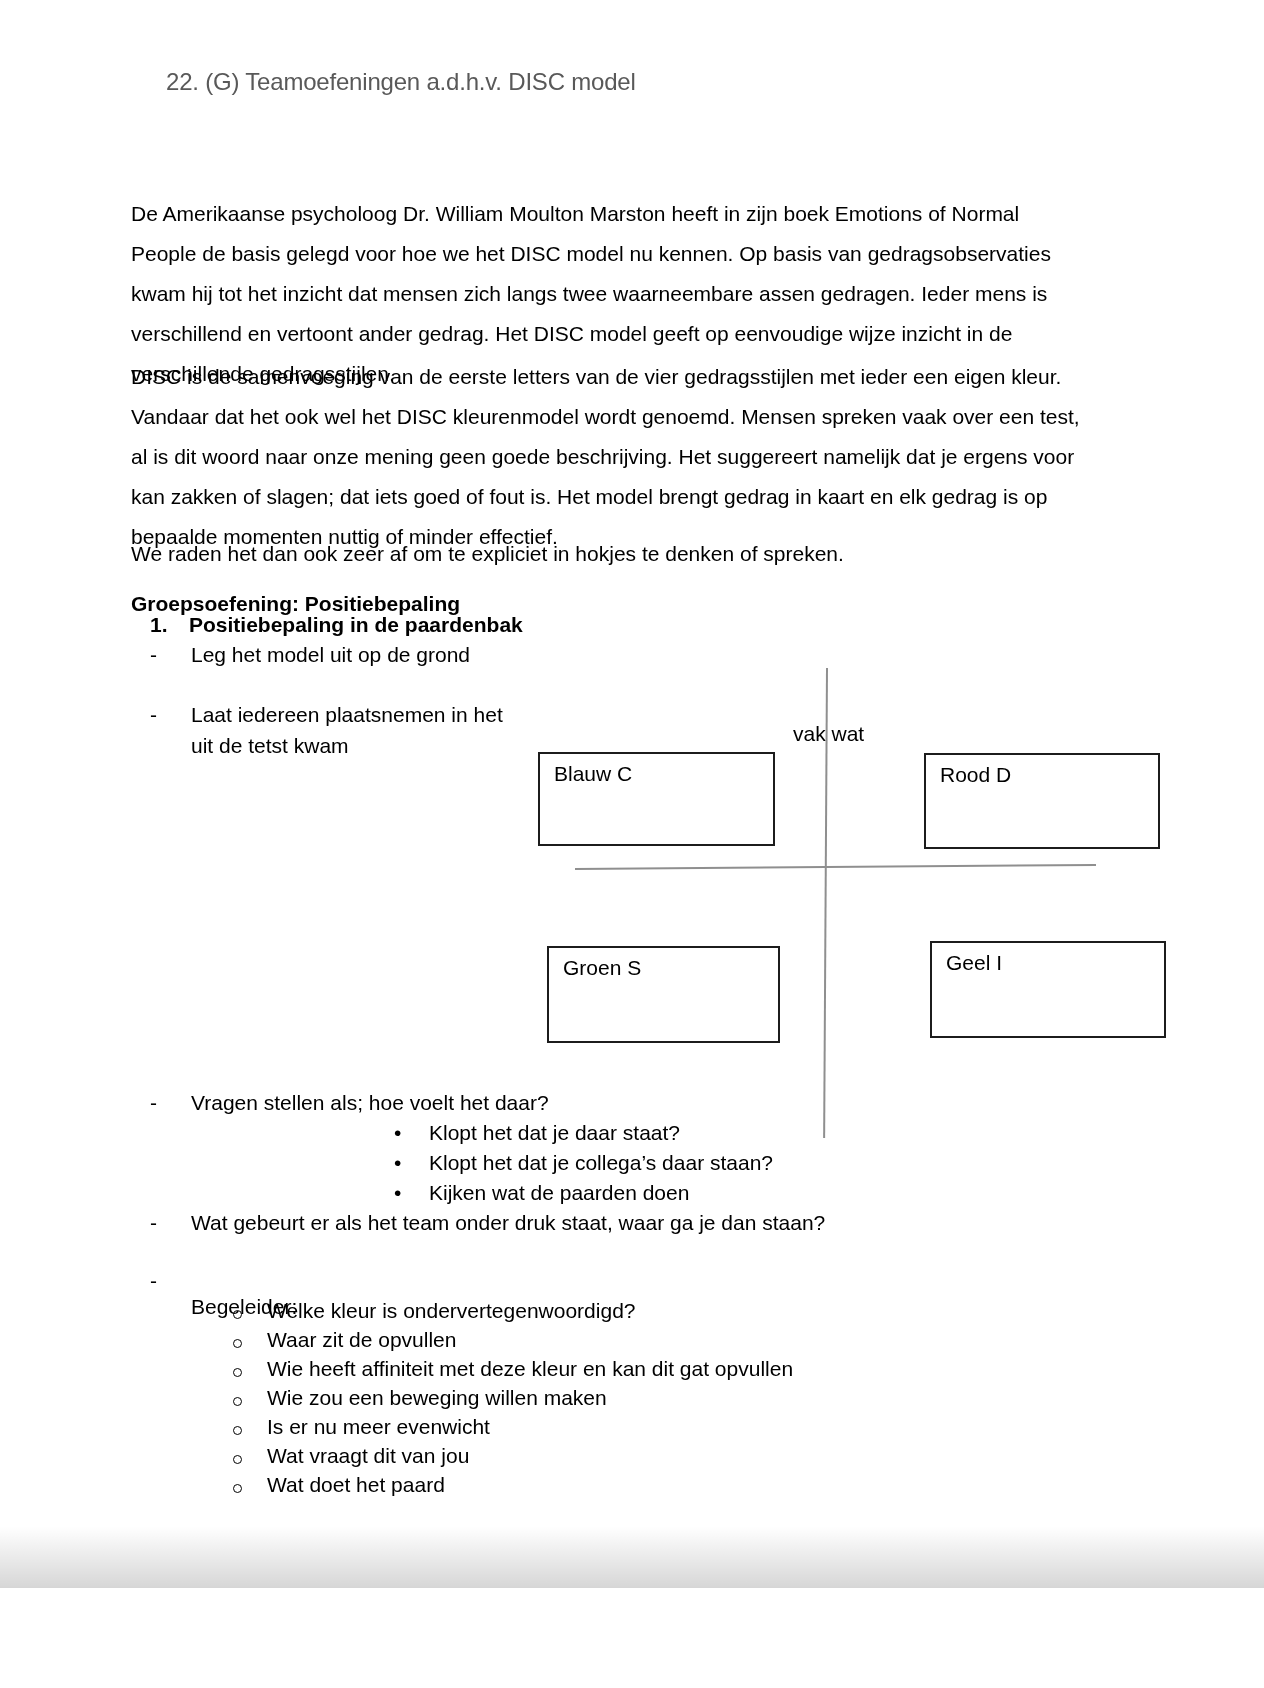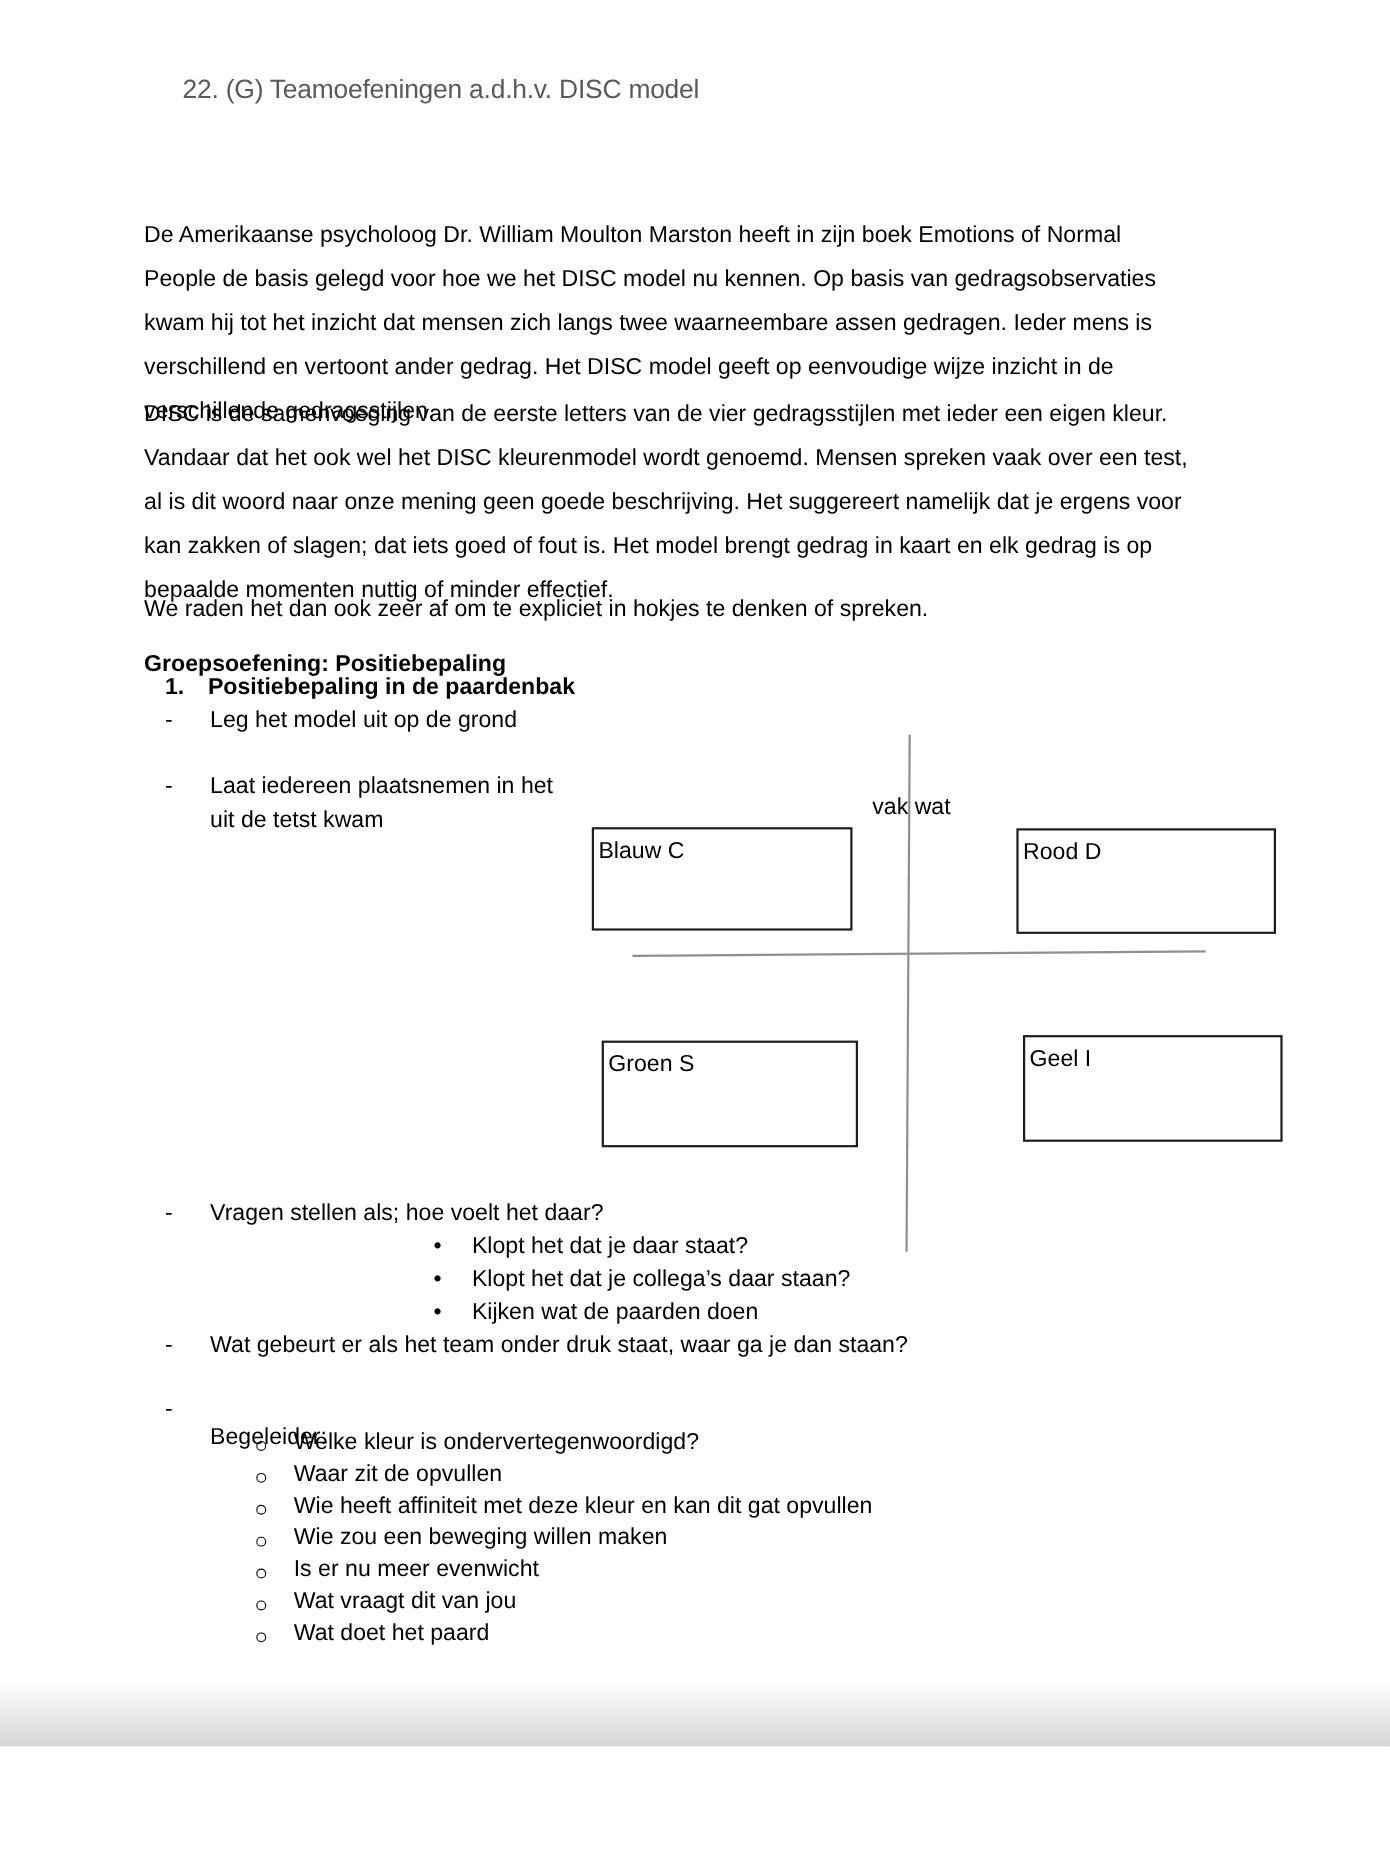--- a/index.html
+++ b/index.html
@@ -31,21 +31,21 @@
   .ocircle{
     position:absolute;left:0;top:14px;width:9px;height:9px;
     border:1.5px solid #000000;border-radius:50%;box-sizing:border-box;
   }
   .orow .txt{left:34px;}
   .inlinefrag{position:absolute;font-size:21px;line-height:29px;white-space:pre;}
   .qbox{
     position:absolute;border:2px solid #1c1c1c;background:#ffffff;
     font-size:21px;line-height:25px;
   }
-  .qbox .lbl{position:absolute;left:4px;top:7px;white-space:nowrap;}
+  .qbox .lbl{position:absolute;left:14px;top:7px;white-space:nowrap;}
   .vline{
     position:absolute;left:826px;top:668px;width:1.5px;height:470px;
     background:#8f8f8f;transform:rotate(0.35deg);transform-origin:top center;
   }
   .hline{
     position:absolute;left:575px;top:866px;width:521px;height:1.5px;
     background:#8f8f8f;transform:rotate(-0.45deg);
   }
   .pagenum{position:absolute;left:1096px;top:1630px;font-size:20px;line-height:29px;}
   .shade{

